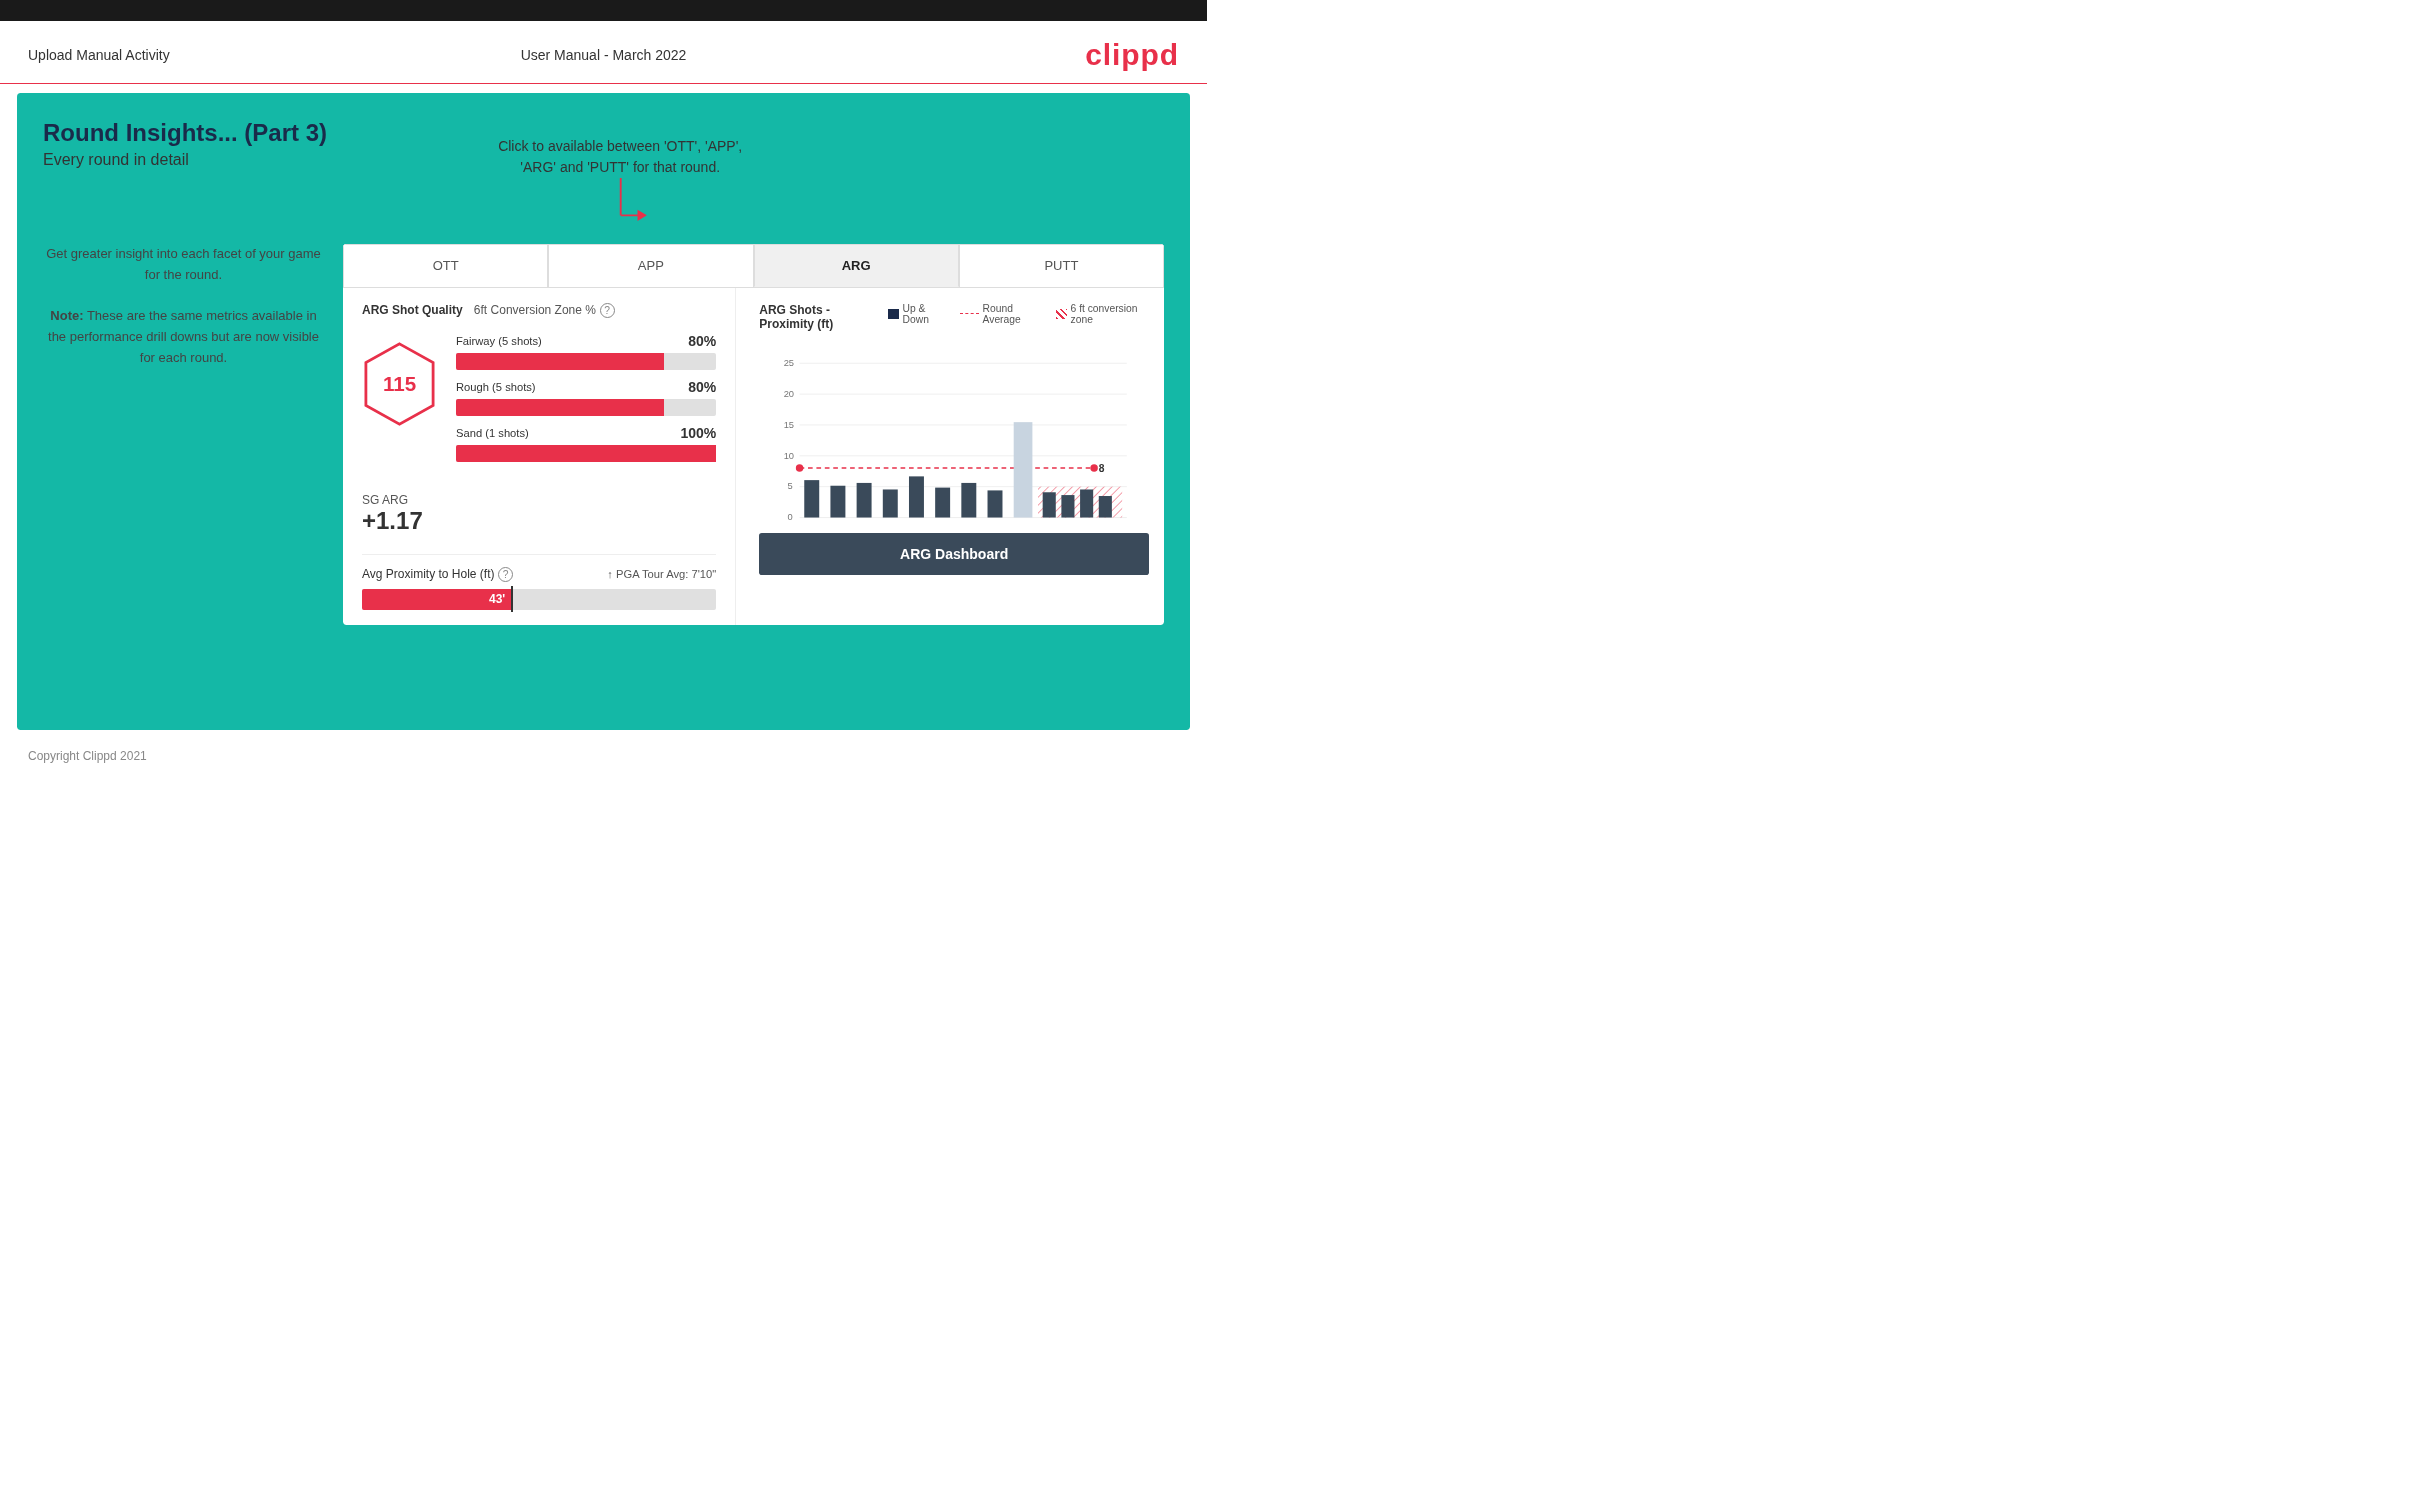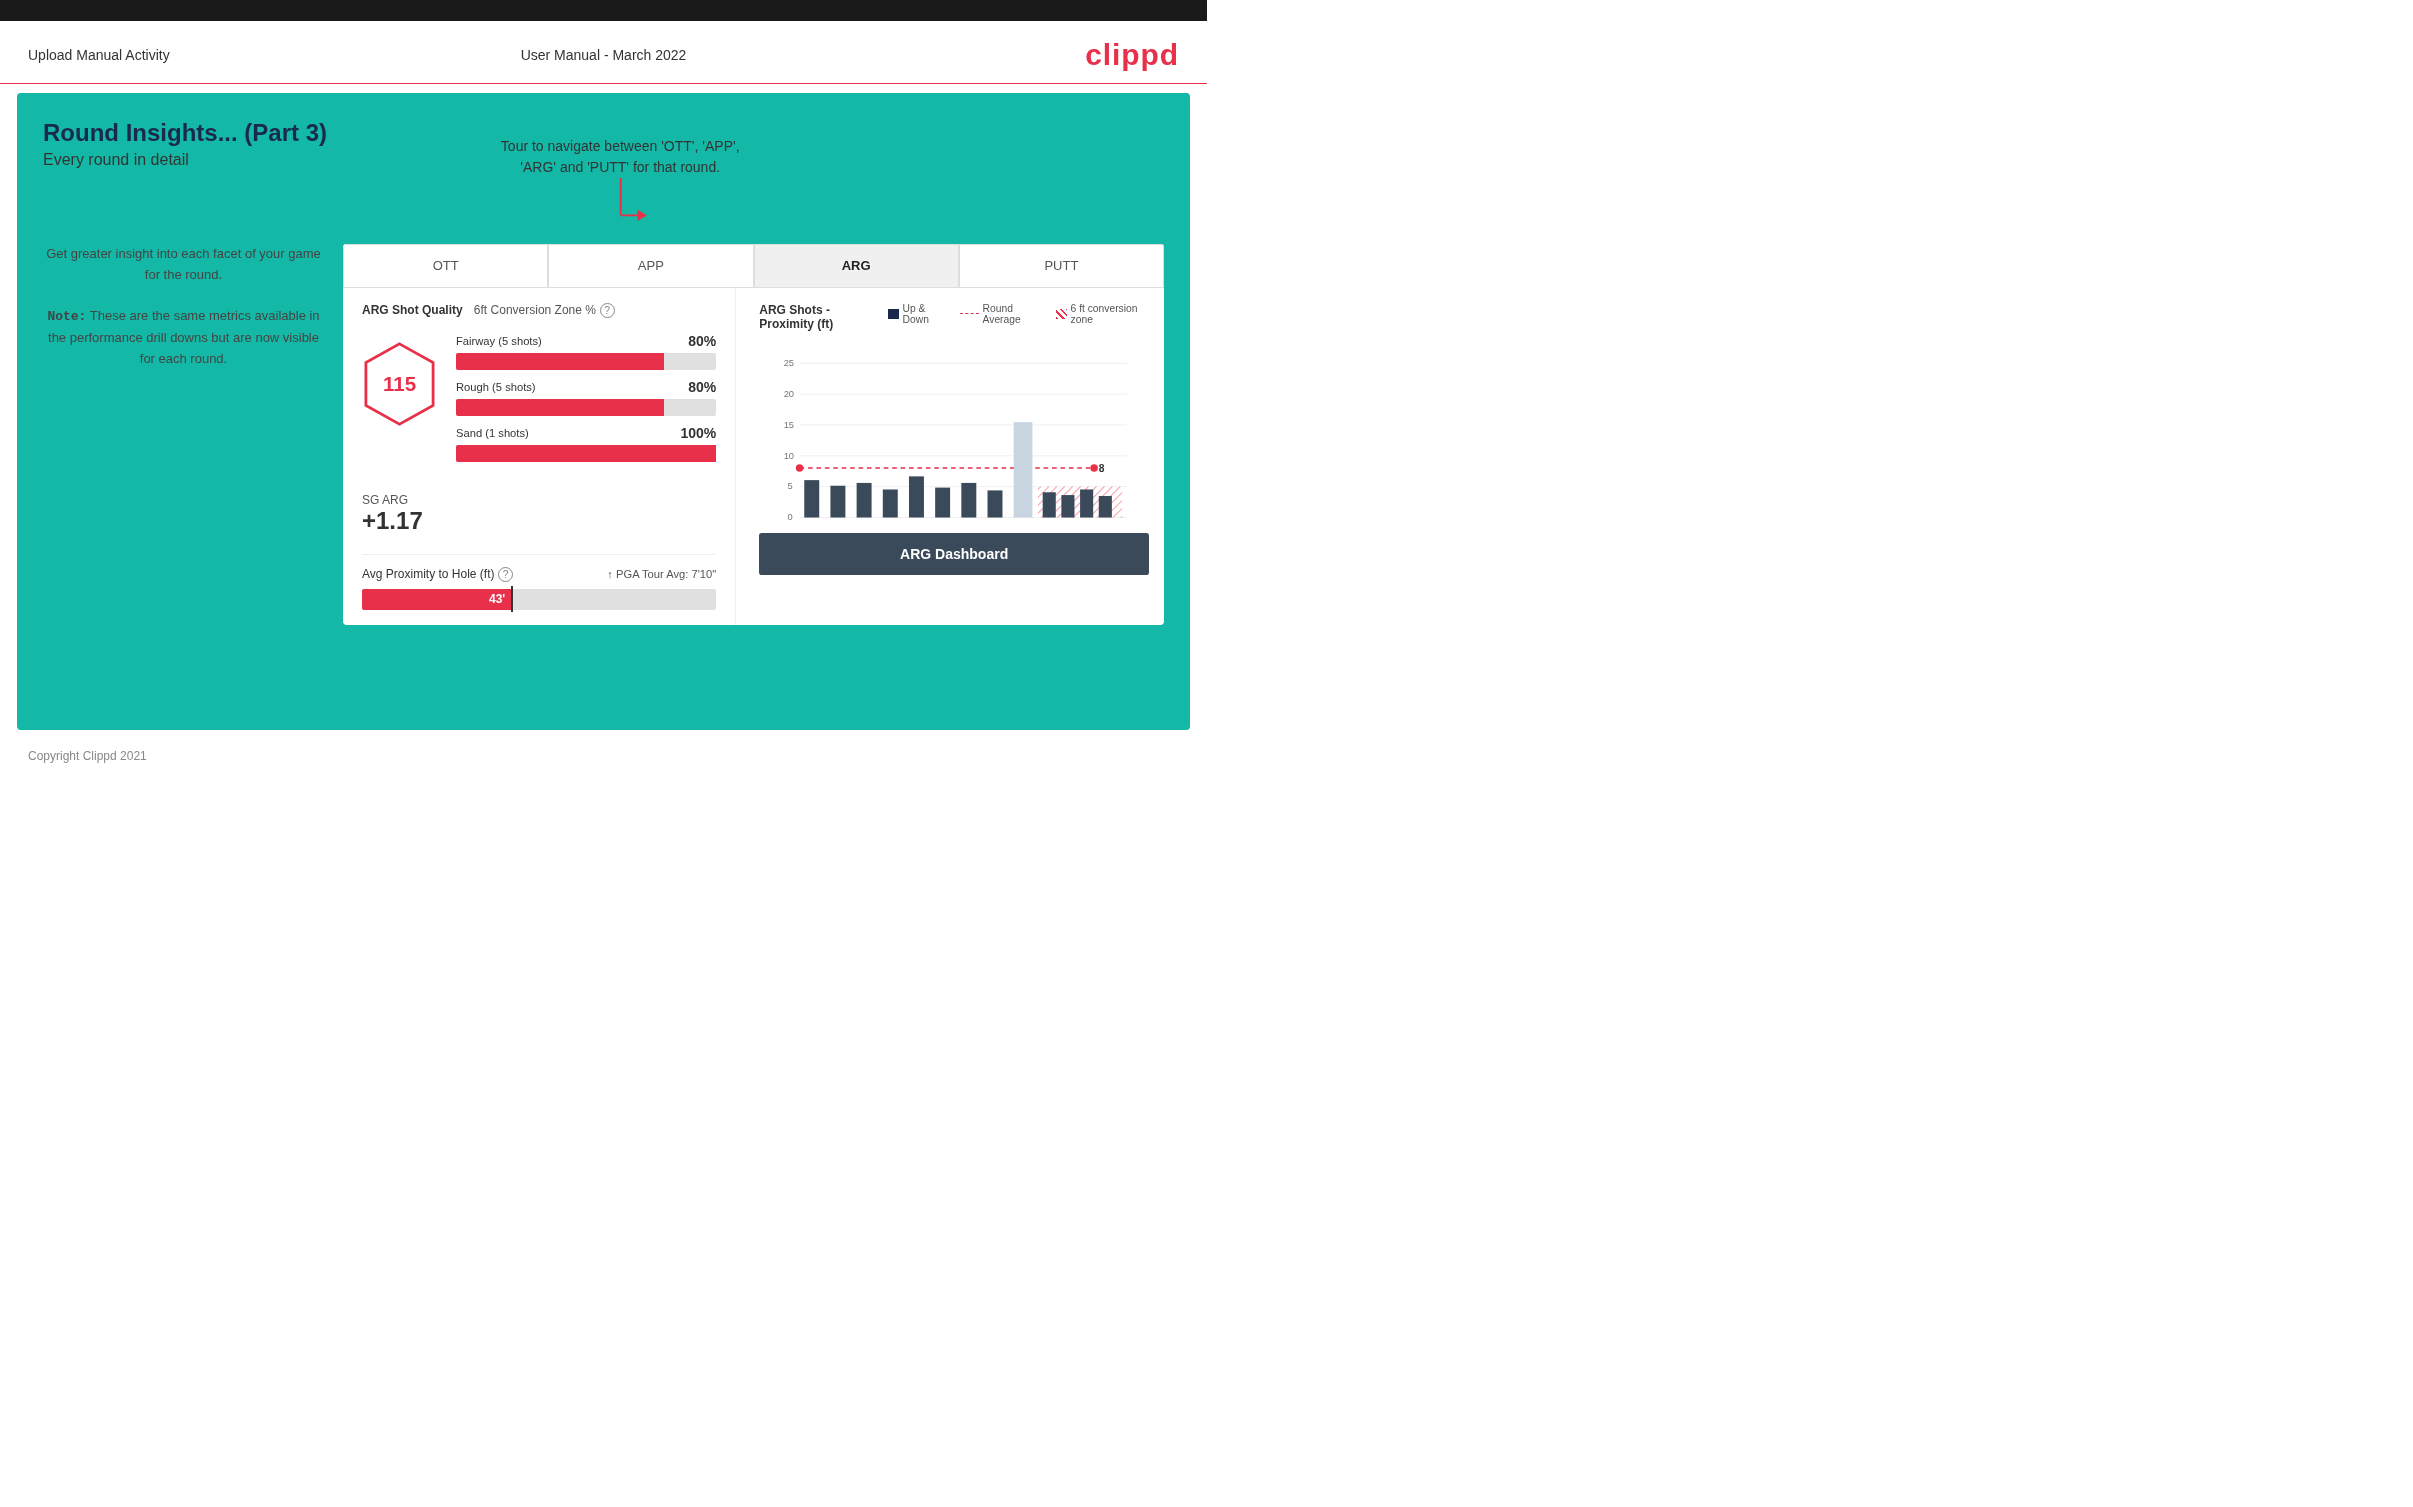--- a/index.html
+++ b/index.html
@@ -88,21 +88,20 @@
 
     .insight-text {
       font-size: 13px;
       color: #444;
       text-align: center;
       line-height: 1.6;
     }
 
     .insight-text strong {
       font-weight: 700;
-      font-family: Liberation Mono, monospace;
     }
 
     
     .nav-annotation {
       position: absolute;
       top: -9.4px;
       left: 50%;
       transform: translateX(-10%);
       text-align: center;
       font-size: 14px;
@@ -457,21 +456,21 @@
 
     <div class="left-panel">
       <div class="insight-text">
         <span>Get greater insight into each facet of your game for the round.</span><br><br>
         <strong>Note:</strong>
         <span> These are the same metrics available in the performance drill downs but are now visible for each round.</span>
       </div>
     </div>
 
     <div class="nav-annotation" style="position: absolute; top: -52px; left: 450px; width: 318px; text-align: center;">
-      <div>Tour to navigate between 'OTT', 'APP',</div>
+      <div>Click to available between 'OTT', 'APP',</div>
       <div>'ARG' and 'PUTT' for that round.</div>
 
       <svg width="75" height="56" class="arrow-svg" viewBox="0 0 80 60">
         <line x1="40" y1="0" x2="40" y2="40" stroke="#e8304a" stroke-width="2"></line>
         <line x1="40" y1="40" x2="60" y2="40" stroke="#e8304a" stroke-width="2"></line>
         <polygon points="58,34 68,40 58,46" fill="#e8304a"></polygon>
       </svg>
     </div>
 
     <div class="card">

